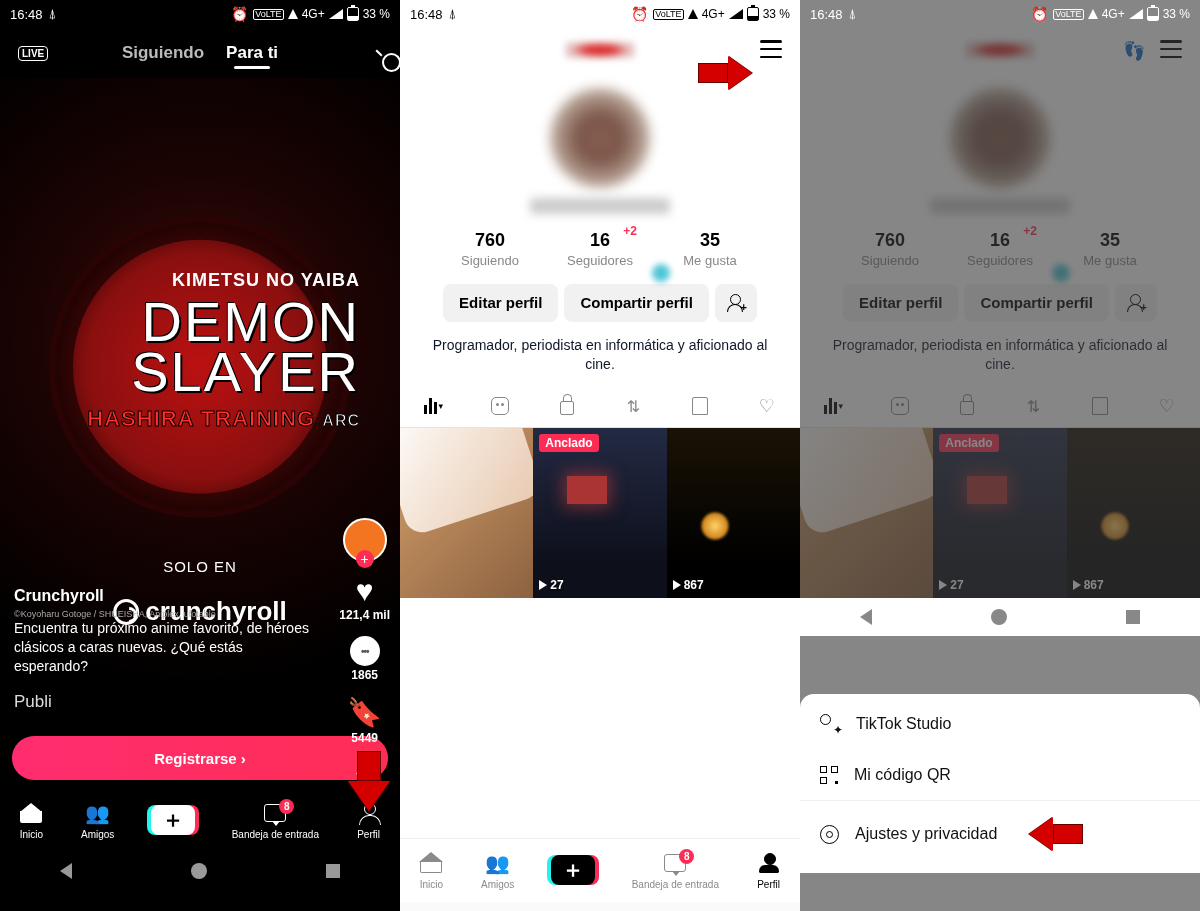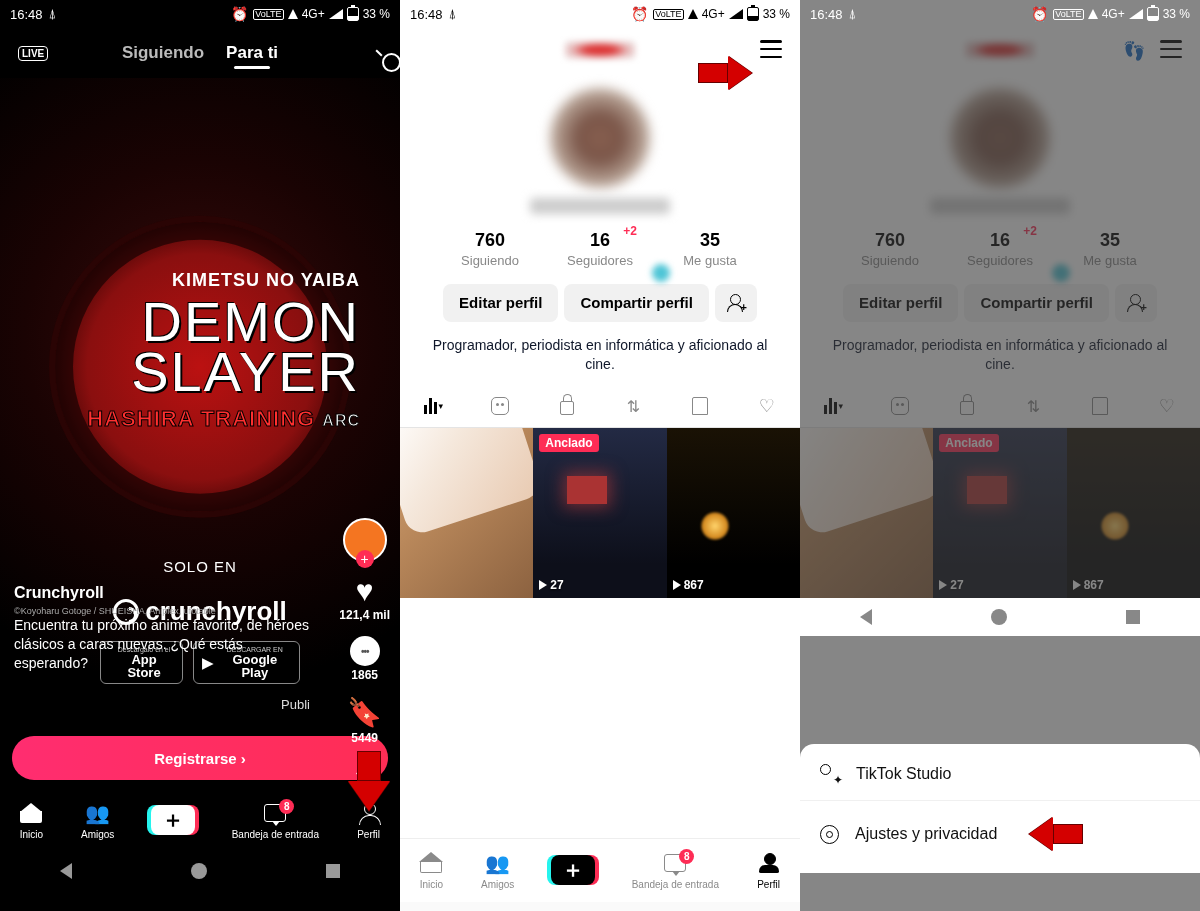--- a/index.html
+++ b/index.html
@@ -52,21 +52,21 @@
   .sa-avatar::after{content:"+";position:absolute;left:50%;bottom:-8px;transform:translateX(-50%);width:18px;height:18px;border-radius:50%;background:#ff2d55;color:#fff;font-size:14px;line-height:18px;text-align:center;}
   .sa-item{display:flex;flex-direction:column;align-items:center;gap:2px;}
   .sa-count{font-size:12px;font-weight:600;}
   .heart{width:30px;height:30px;display:flex;align-items:center;justify-content:center;font-size:30px;}
   .bubble{width:30px;height:30px;border-radius:50%;background:#fff;display:flex;align-items:center;justify-content:center;color:#555;font-weight:900;letter-spacing:-1px;font-size:10px;}
   .bookmark{font-size:28px;}
   .share-ar{font-size:24px;transform:scaleX(-1);}
   .caption{position:absolute;left:14px;right:90px;bottom:16px;color:#fff;}
   .cap-user{font-size:16px;font-weight:700;margin-bottom:4px;}
   .cap-desc{font-size:14px;line-height:1.35;}
-  .cap-sub{font-size:13px;color:#ddd;margin-top:24px;text-align:right;}
+  .cap-sub{font-size:17px;color:#ddd;margin-top:16px;}
   .copy{font-size:9px;color:#aaa;margin-top:2px;}
   #ph1 .register{margin:8px 12px;height:44px;border-radius:24px;background:linear-gradient(90deg,#ff2d70,#ff2d55);color:#fff;font-size:15px;font-weight:700;display:flex;align-items:center;justify-content:center;}
   
   .tabbar{height:64px;display:flex;align-items:center;justify-content:space-around;font-size:10px;}
   .tab{display:flex;flex-direction:column;align-items:center;gap:3px;position:relative;}
   .tab-icon{width:26px;height:26px;display:flex;align-items:center;justify-content:center;}
   .home-ic{position:relative;width:22px;height:20px;}
   .home-ic::before{content:"";position:absolute;left:0;top:8px;width:22px;height:12px;background:currentColor;border-radius:0 0 2px 2px;}
   .home-ic::after{content:"";position:absolute;left:0;top:0;width:0;height:0;border-left:11px solid transparent;border-right:11px solid transparent;border-bottom:9px solid currentColor;}
   .home-ic-o{position:relative;width:22px;height:20px;}
@@ -207,36 +207,20 @@
       <div class="ds-kny">KIMETSU NO YAIBA</div>
       <div class="ds-title"><span>DEMON</span><br><span>SLAYER</span></div>
       <div class="ds-sub"><span>HASHIRA TRAINING</span> <span class="ds-arc">ARC</span></div>
     </div>
     <div class="solo">
       <div class="solo-top">SOLO EN</div>
       <div class="cr-row">
           <span class="cr-logo"></span>
           <span class="cr-text">crunchyroll</span>
         </div>
-      <div class="stores">
-        <div class="store-badge">
-          <span style="color:#fff;font-size:18px;"></span>
-          <span>
-              <div class="tiny">Descárgalo en el</div>
-              <div class="big">App Store</div>
-            </span>
-        </div>
-        <div class="store-badge">
-          <span style="color:#fff;font-size:15px;">▶</span>
-          <span>
-              <div class="tiny">DESCARGAR EN</div>
-              <div class="big">Google Play</div>
-            </span>
-        </div>
-      </div>
     </div>
     <div class="side-actions">
       <div class="sa-avatar"></div>
       <div class="sa-item">
           <span class="heart">♥</span>
           <span class="sa-count">121,4 mil</span>
         </div>
       <div class="sa-item">
           <span class="bubble">•••</span>
           <span class="sa-count">1865</span>
@@ -531,20 +515,29 @@
         </span>
       </div>
   </div>
 
   <div class="dim"></div>
   <div class="sheet">
     <div class="sheet-row">
         <span class="studio-ic"></span>
         <span>TikTok Studio</span>
       </div>
+    <div class="sheet-row">
+        <span class="qr-ic">
+          <span></span>
+          <span></span>
+          <span></span>
+          <span></span>
+        </span>
+        <span>Mi código QR</span>
+      </div>
     <hr>
     <div class="sheet-row">
         <span class="gear-ic"></span>
         <span>Ajustes y privacidad</span>
       <span class="arrow-left" style="position:static;margin-left:16px;">
           <span class="shaft"></span>
           <span class="head"></span>
         </span>
     </div>
   </div>

